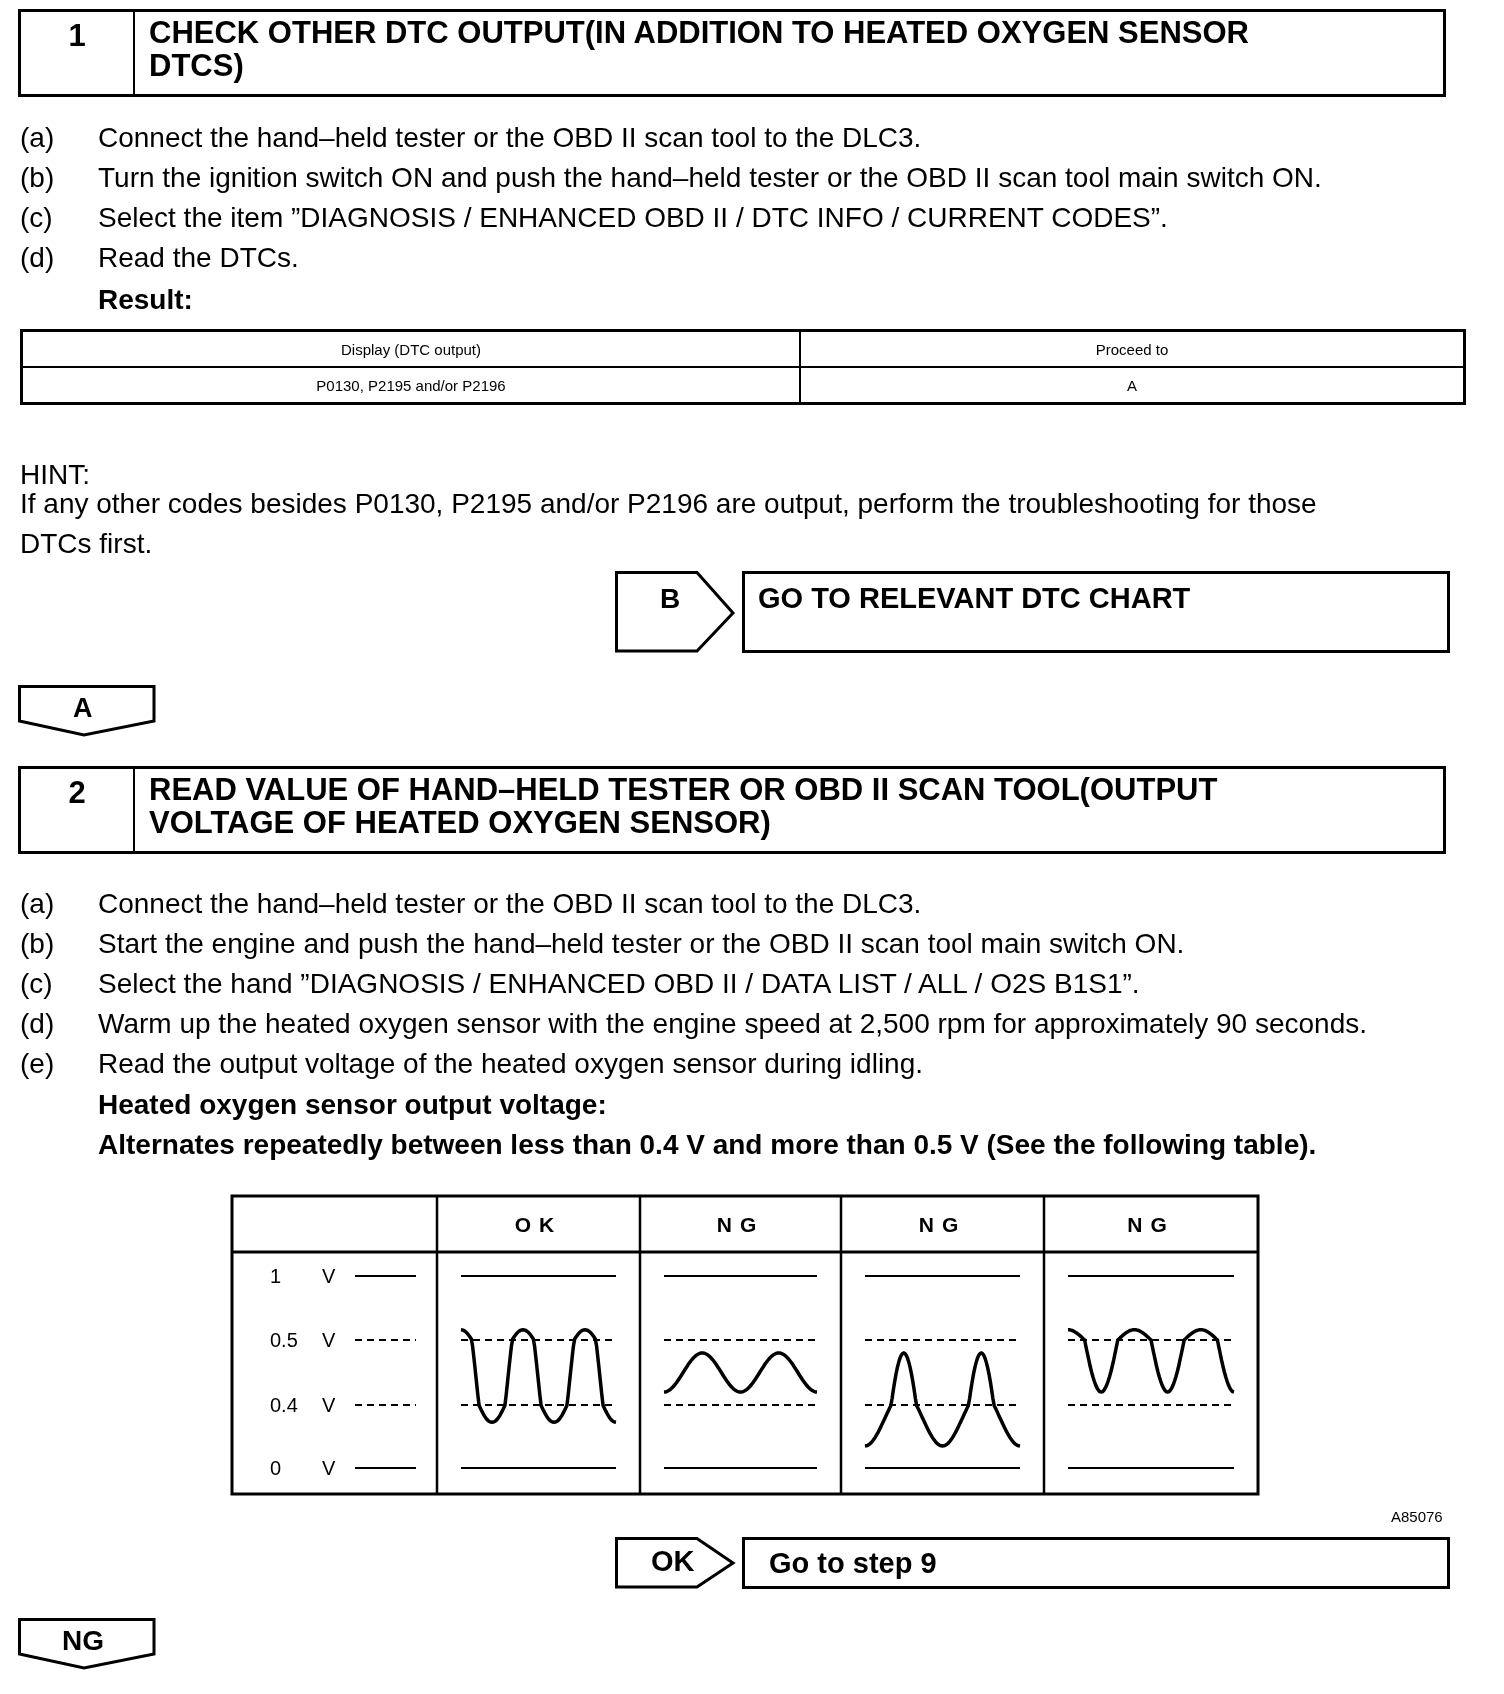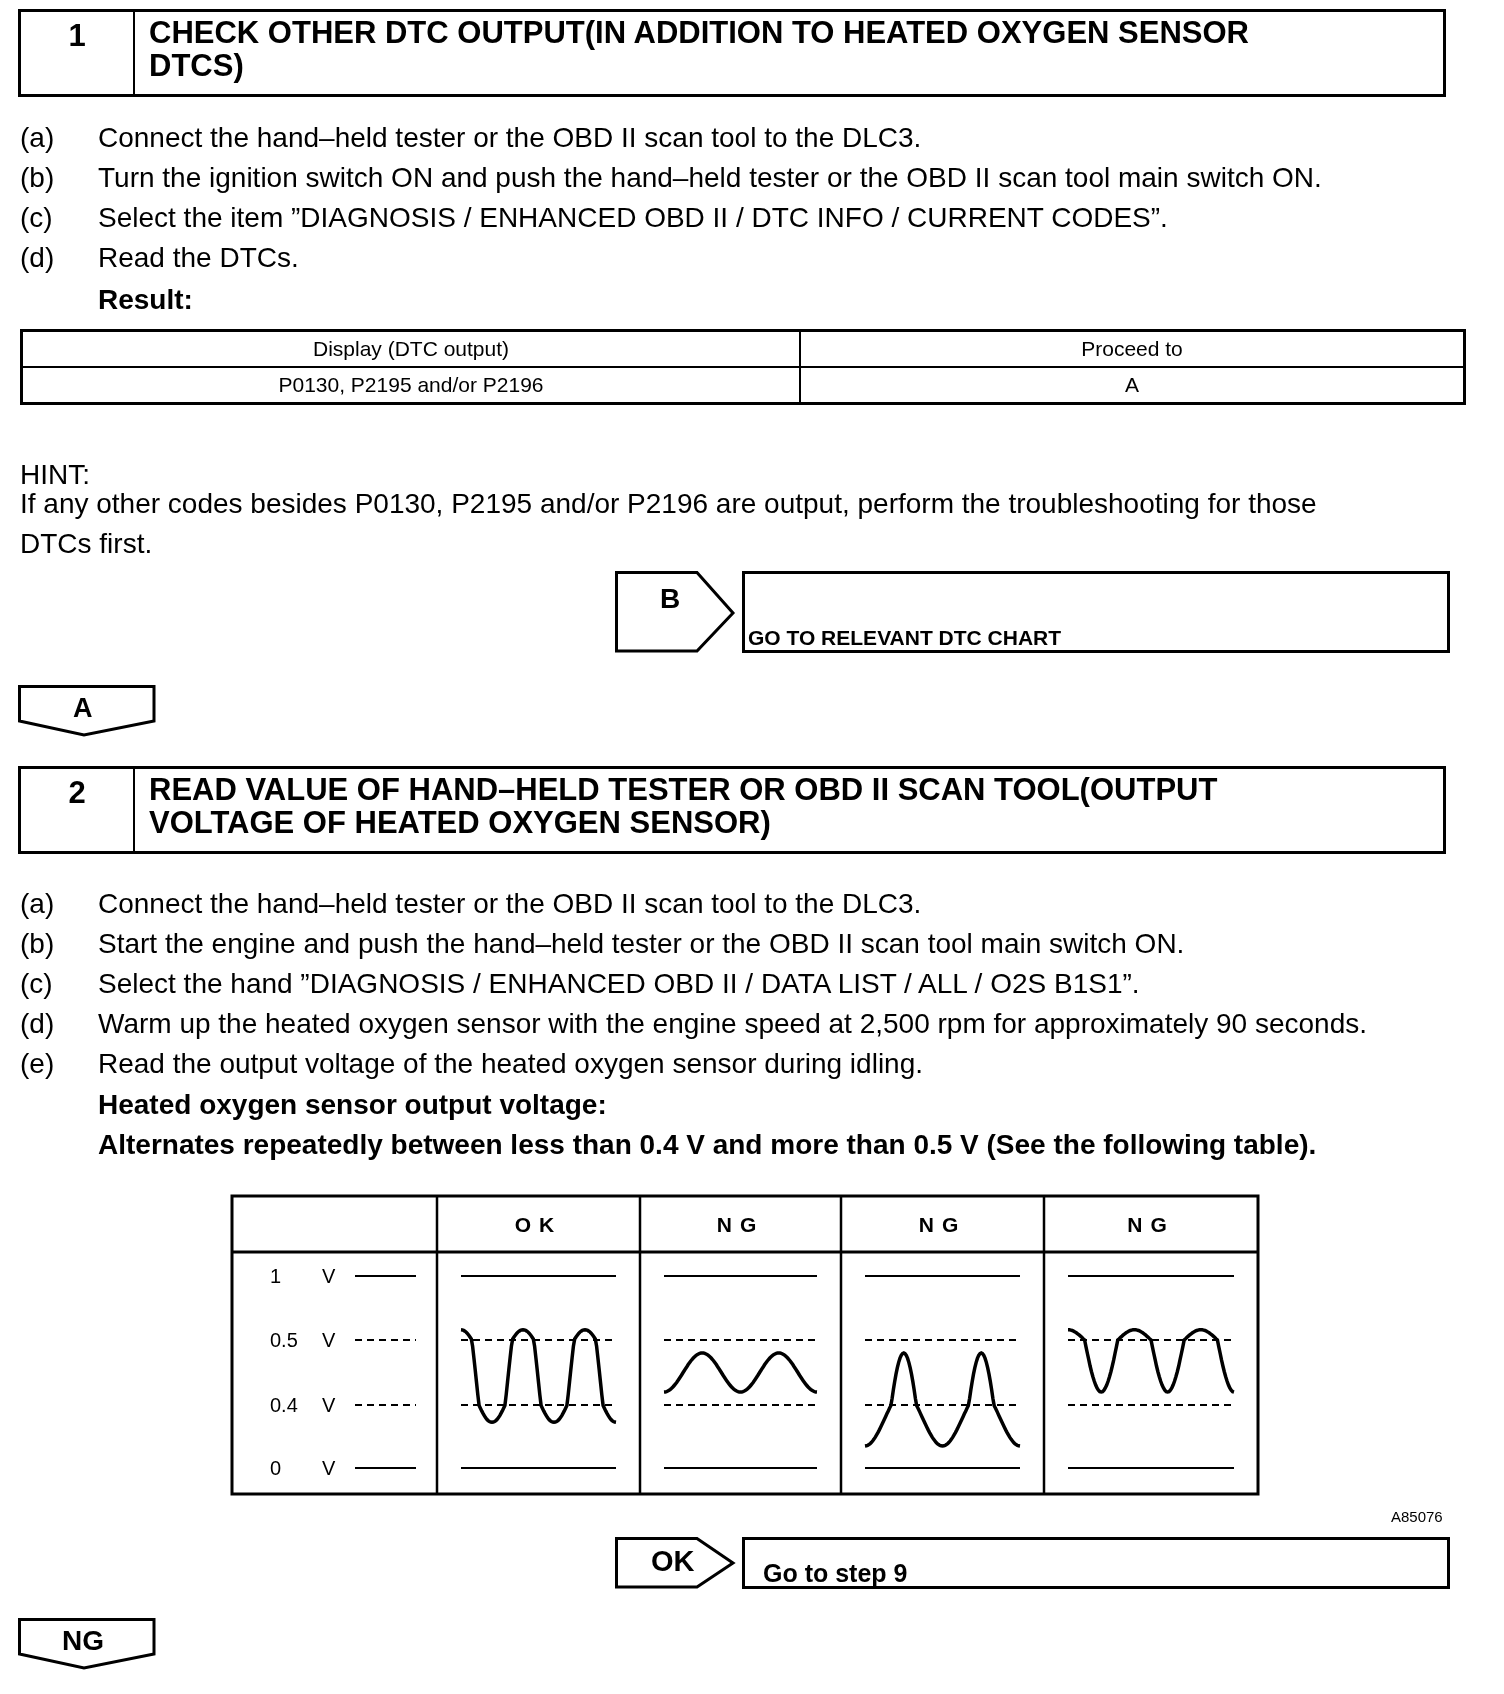--- a/index.html
+++ b/index.html
@@ -8,21 +8,21 @@
   .abs { position: absolute; }
   .stepbox { position: absolute; left: 18px; width: 1428px; border: 3px solid #000; box-sizing: border-box; background:#fff; }
   .stepnum { position: absolute; left: 0; top: 0; bottom: 0; width: 114px; border-right: 2px solid #000;
              font-weight: bold; font-size: 31px; text-align: center; padding-top: 6px; box-sizing: border-box; }
   .steptitle { position: absolute; left: 128px; top: 4px; right: 10px; font-weight: bold; font-size: 31px; line-height: 33px; }
   .item { position: absolute; left: 20px; font-size: 28px; line-height: 34px; white-space: nowrap; }
   .item .lbl { display: inline-block; width: 78px; }
   .bold-line { position: absolute; left: 98px; font-size: 28px; font-weight: bold; white-space: nowrap; }
   .plain { position: absolute; left: 20px; font-size: 28px; white-space: nowrap; }
   table.result { position: absolute; left: 20px; top: 329px; width: 1446px; border-collapse: collapse; }
-  table.result td, table.result th { border: 2px solid #000; font-size: 21px; font-weight: normal; text-align: center;
+  table.result td, table.result th { border: 2px solid #000; font-size: 15px; font-weight: normal; text-align: center;
       height: 34px; padding: 0; }
   table.result { border: 3px solid #000; }
   .gobox { position: absolute; border: 3px solid #000; box-sizing: border-box; font-weight: bold; }
   svg { position: absolute; overflow: visible; }
   .code { position: absolute; font-size: 15px; }
 </style>
 </head>
 <body>
 
 <div class="stepbox" style="top:9px;height:88px;">
@@ -51,21 +51,21 @@
 
 <div class="plain" style="top:459px;">HINT:</div>
 <div class="plain" style="top:488px;">If any other codes besides P0130, P2195 and/or P2196 are output, perform the troubleshooting for those</div>
 <div class="plain" style="top:528px;">DTCs first.</div>
 
 <svg style="left:615px;top:571px;" width="125" height="84">
   <polygon points="1.5,1.5 82,1.5 118,42 82,80 1.5,80" fill="#fff" stroke="#000" stroke-width="3"></polygon>
 </svg>
 <div class="abs" style="left:660px;top:583px;font-size:28px;font-weight:bold;">B</div>
 <div class="gobox" style="left:742px;top:571px;width:708px;height:82px;">
-  <span style="position:absolute;left:3px;top:8px;font-size:21px;margin-top:44px;">GO TO RELEVANT DTC CHART</span>
+  <span style="position:absolute;left:13px;top:8px;font-size:29px;">GO TO RELEVANT DTC CHART</span>
 </div>
 
 <svg style="left:18px;top:685px;" width="140" height="54">
   <polygon points="1.5,1.5 136,1.5 136,36 66,50 1.5,36" fill="#fff" stroke="#000" stroke-width="3"></polygon>
 </svg>
 <div class="abs" style="left:73px;top:693px;font-size:27px;font-weight:bold;">A</div>
 
 <div class="stepbox" style="top:766px;height:88px;">
   <div class="stepnum">2</div>
   <div class="steptitle">READ VALUE OF HAND–HELD TESTER OR OBD II SCAN TOOL(OUTPUT</div>
@@ -125,19 +125,19 @@
     <path d="M1068.0,1329.8L1069.4,1329.8L1070.8,1330.1L1072.2,1330.5L1073.5,1331.1L1074.9,1331.9L1076.3,1332.8L1077.7,1333.8L1079.1,1334.9L1080.5,1336.1L1081.8,1337.3L1083.2,1338.7L1084.6,1340.0L1086.0,1346.8L1087.4,1353.5L1088.8,1359.9L1090.1,1366.0L1091.5,1371.7L1092.9,1376.8L1094.3,1381.3L1095.7,1385.0L1097.0,1388.0L1098.4,1390.2L1099.8,1391.6L1101.2,1392.0L1102.6,1391.6L1104.0,1390.2L1105.3,1388.0L1106.7,1385.0L1108.1,1381.3L1109.5,1376.8L1110.9,1371.7L1112.3,1366.0L1113.7,1359.9L1115.0,1353.5L1116.4,1346.8L1117.8,1340.0L1119.2,1338.7L1120.6,1337.3L1122.0,1336.1L1123.3,1334.9L1124.7,1333.8L1126.1,1332.8L1127.5,1331.9L1128.9,1331.1L1130.3,1330.5L1131.6,1330.1L1133.0,1329.8L1134.4,1329.8L1135.8,1329.8L1137.2,1330.1L1138.5,1330.5L1139.9,1331.1L1141.3,1331.9L1142.7,1332.8L1144.1,1333.8L1145.5,1334.9L1146.8,1336.1L1148.2,1337.3L1149.6,1338.7L1151.0,1340.0L1152.4,1346.8L1153.8,1353.5L1155.2,1359.9L1156.5,1366.0L1157.9,1371.7L1159.3,1376.8L1160.7,1381.3L1162.1,1385.0L1163.5,1388.0L1164.8,1390.2L1166.2,1391.6L1167.6,1392.0L1169.0,1391.6L1170.4,1390.2L1171.8,1388.0L1173.1,1385.0L1174.5,1381.3L1175.9,1376.8L1177.3,1371.7L1178.7,1366.0L1180.0,1359.9L1181.4,1353.5L1182.8,1346.8L1184.2,1340.0L1185.6,1338.7L1187.0,1337.3L1188.3,1336.1L1189.7,1334.9L1191.1,1333.8L1192.5,1332.8L1193.9,1331.9L1195.3,1331.1L1196.7,1330.5L1198.0,1330.1L1199.4,1329.8L1200.8,1329.8L1202.2,1329.8L1203.6,1330.1L1205.0,1330.5L1206.3,1331.1L1207.7,1331.9L1209.1,1332.8L1210.5,1333.8L1211.9,1334.9L1213.3,1336.1L1214.6,1337.3L1216.0,1338.7L1217.4,1340.0L1218.8,1346.8L1220.2,1353.5L1221.5,1359.9L1222.9,1366.0L1224.3,1371.7L1225.7,1376.8L1227.1,1381.3L1228.5,1385.0L1229.8,1388.0L1231.2,1390.2L1232.6,1391.6L1234.0,1392.0" fill="none" stroke="#000" stroke-width="3.5"></path>
   </svg>
 
 <div class="code" style="left:1391px;top:1508px;">A85076</div>
 
 <svg style="left:615px;top:1537px;" width="125" height="54">
   <polygon points="1.5,1.5 82,1.5 118,26 82,50 1.5,50" fill="#fff" stroke="#000" stroke-width="3"></polygon>
 </svg>
 <div class="abs" style="left:651px;top:1545px;font-size:29px;font-weight:bold;">OK</div>
 <div class="gobox" style="left:742px;top:1537px;width:708px;height:52px;">
-  <span style="position:absolute;left:18px;top:7px;font-size:25px;margin-top:12px;">Go to step 9</span>
+  <span style="position:absolute;left:24px;top:7px;font-size:29px;">Go to step 9</span>
 </div>
 
 <svg style="left:18px;top:1618px;" width="140" height="54">
   <polygon points="1.5,1.5 136,1.5 136,36 66,50 1.5,36" fill="#fff" stroke="#000" stroke-width="3"></polygon>
 </svg>
 <div class="abs" style="left:62px;top:1625px;font-size:28px;font-weight:bold;">NG</div>
 
 </body></html>

